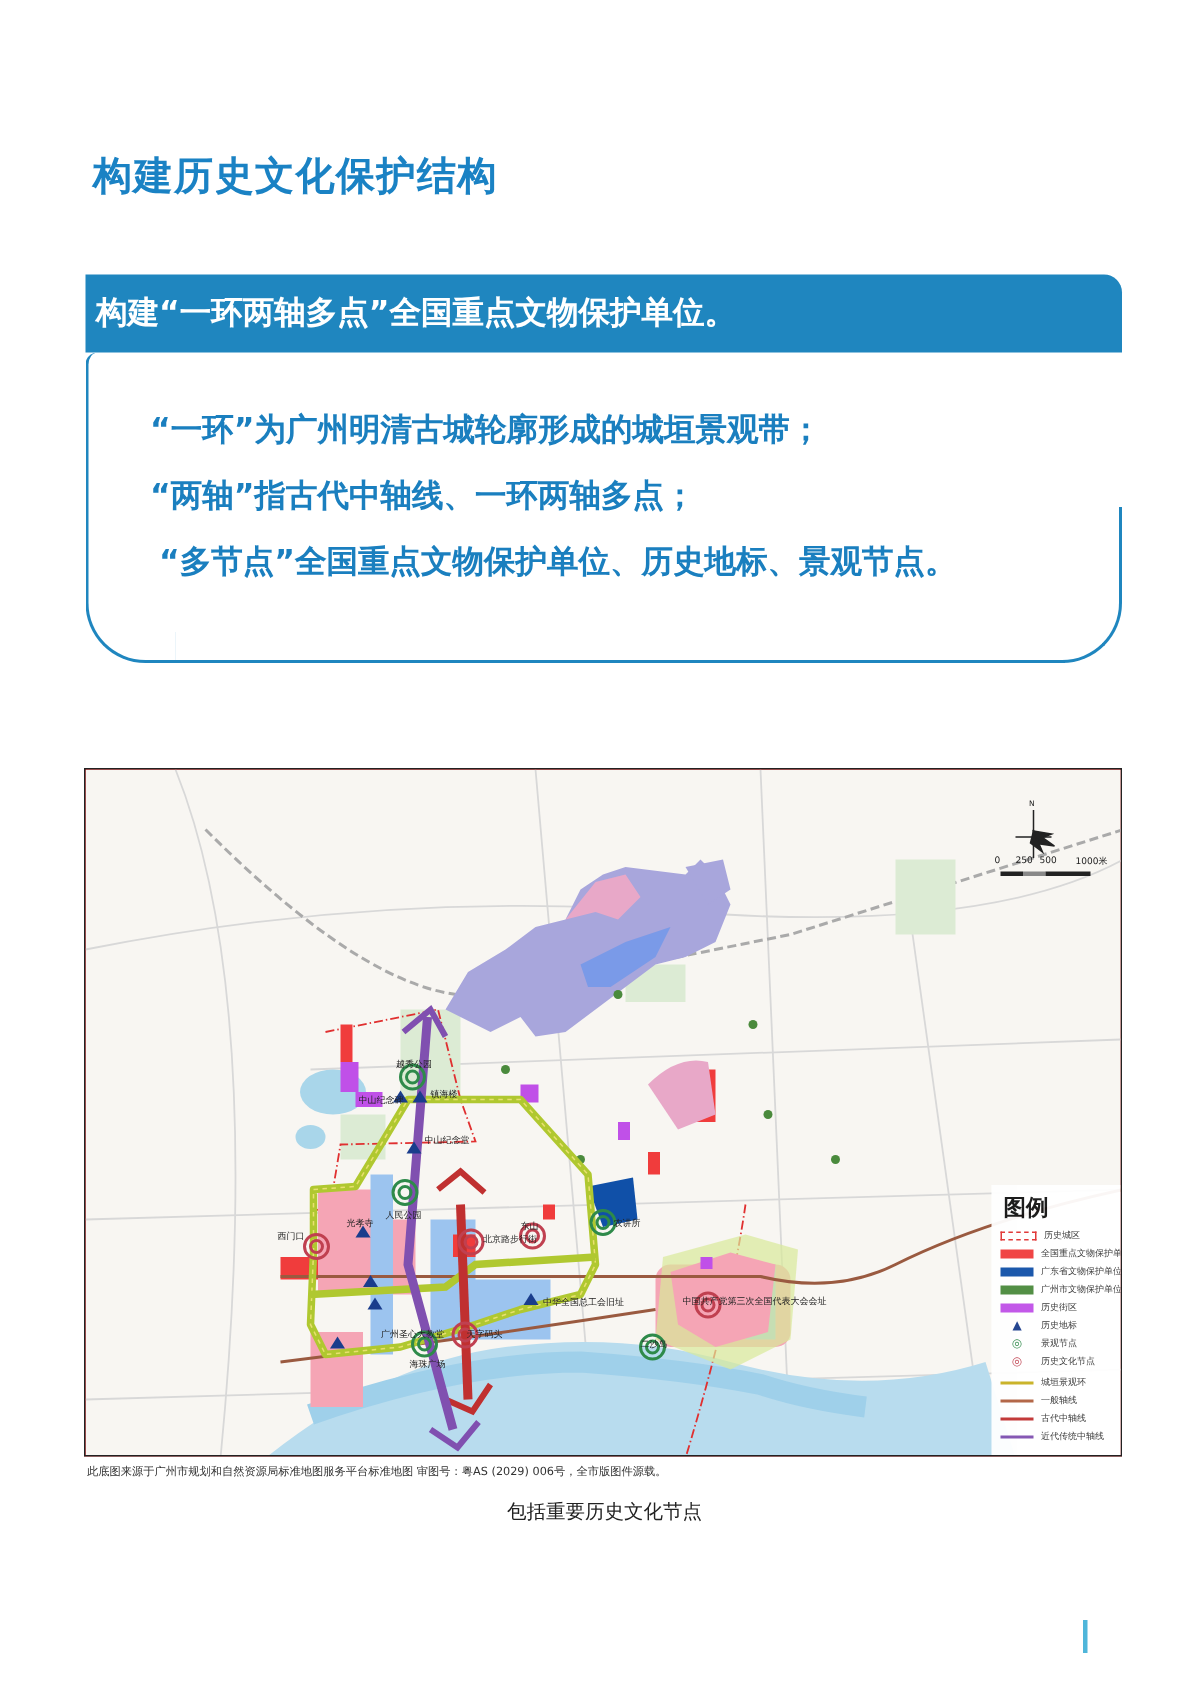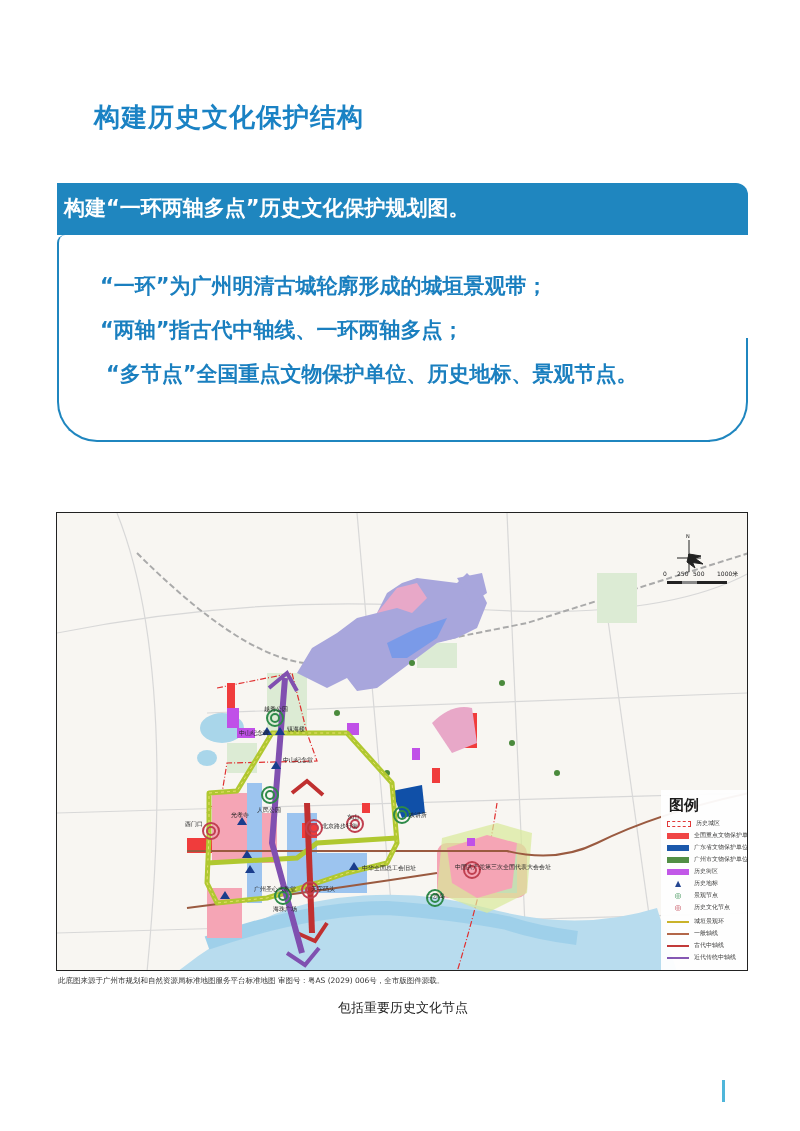--- a/index.html
+++ b/index.html
@@ -1,19 +1,19 @@
 <!DOCTYPE html>
 <html><head>
 <meta charset="utf-8">
 <style>
   html, body { margin:0; padding:0; background:#ffffff; }
   body { width:800px; height:1131px; position:relative; overflow:hidden;
          font-family:"DejaVu Sans","Liberation Sans",sans-serif; }
   .page-title { position:absolute; left:62px; top:100px; font-size:26px; font-weight:bold;
-                color:#1a82c4; letter-spacing:1px;margin-left:32px; }
+                color:#1a82c4; letter-spacing:1px; }
   .card-header { position:absolute; left:57px; top:183px; width:691px; height:52px;
                  background:#1f86bf; border-top-right-radius:12px; }
   .card-header span { position:absolute; left:7px; top:11px; color:#ffffff; font-size:21px; font-weight:bold; }
   .card-body-left { position:absolute; left:57px; top:235px; width:60px; height:207px;
                     border-left:2px solid #1f86bf; border-bottom:2px solid #1f86bf;
                     border-bottom-left-radius:40px; border-top-left-radius:8px; box-sizing:border-box; }
   .card-body-bottom { position:absolute; left:100px; top:440px; width:610px; height:2px; background:#1f86bf; }
   .card-body-right { position:absolute; left:700px; top:338px; width:48px; height:104px;
                      border-right:2px solid #1f86bf; border-bottom:2px solid #1f86bf;
                      border-bottom-right-radius:40px; box-sizing:border-box; }
@@ -31,21 +31,21 @@
   .page-num { position:absolute; left:735px; top:1132px; font-size:16px; color:#b91c1c; }
   .map-label { position:absolute; font-size:6px; color:#222; white-space:nowrap; }
 </style>
 </head>
 <body>
 
 <div class="page-title">构建历史文化保护结构</div>
 
 <div>
   <div class="card-header">
-    <span>构建“一环两轴多点”历史文化保护规划图。</span>
+    <span>构建“一环两轴多点”全国重点文物保护单位。</span>
   </div>
   <div class="card-body-left"></div>
   <div class="card-body-bottom"></div>
   <div class="card-body-right"></div>
   <div class="card-line" style="left:100px;top:272px;">“一环”为广州明清古城轮廓形成的城垣景观带；</div>
   <div class="card-line" style="left:100px;top:316px;">“两轴”指古代中轴线、一环两轴多点；</div>
   <div class="card-line" style="left:106px;top:360px;">“多节点”全国重点文物保护单位、历史地标、景观节点。</div>
 </div>
 
 <div class="map-frame">

